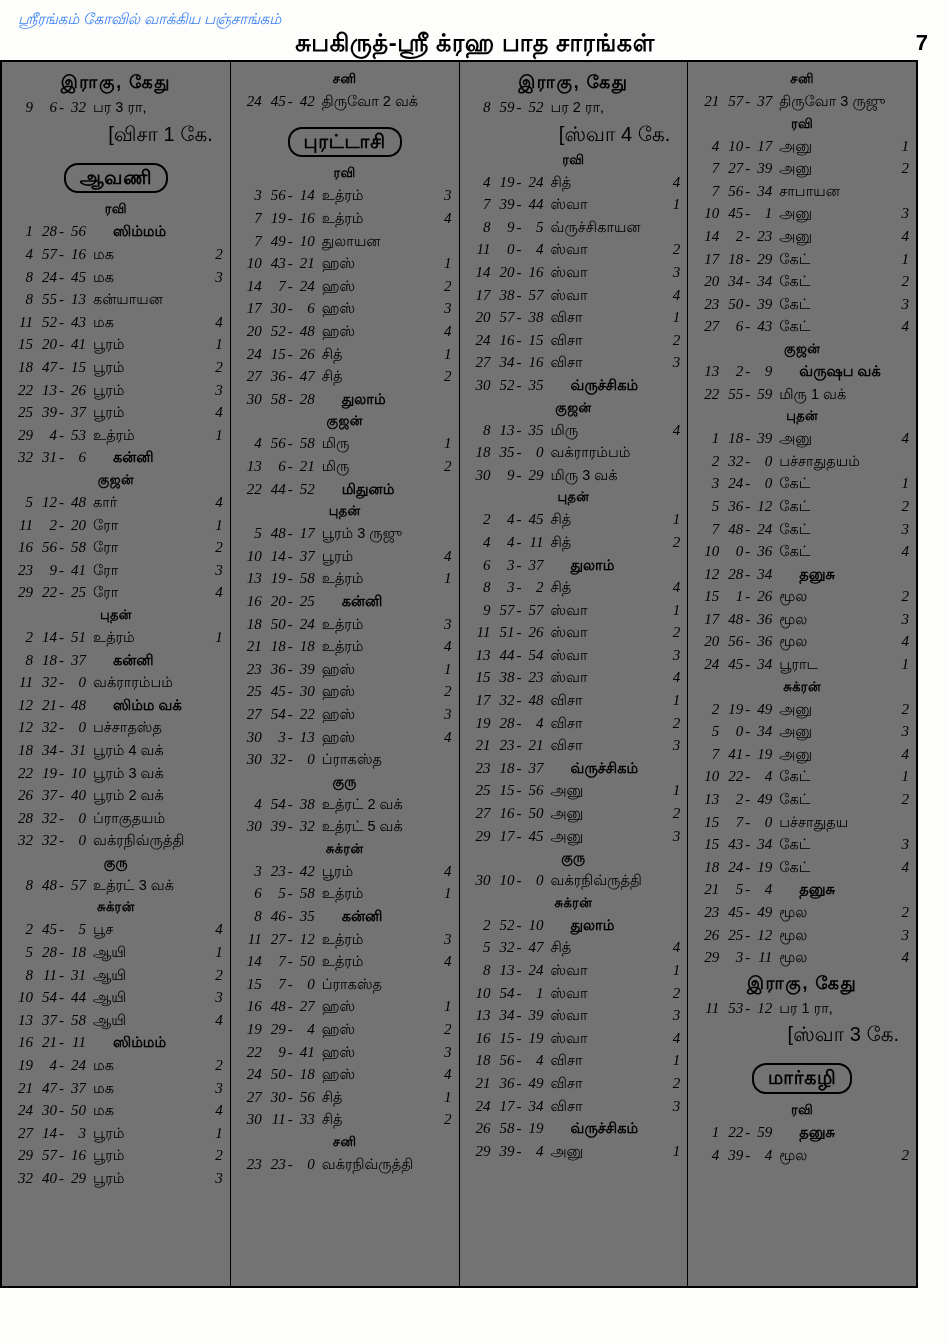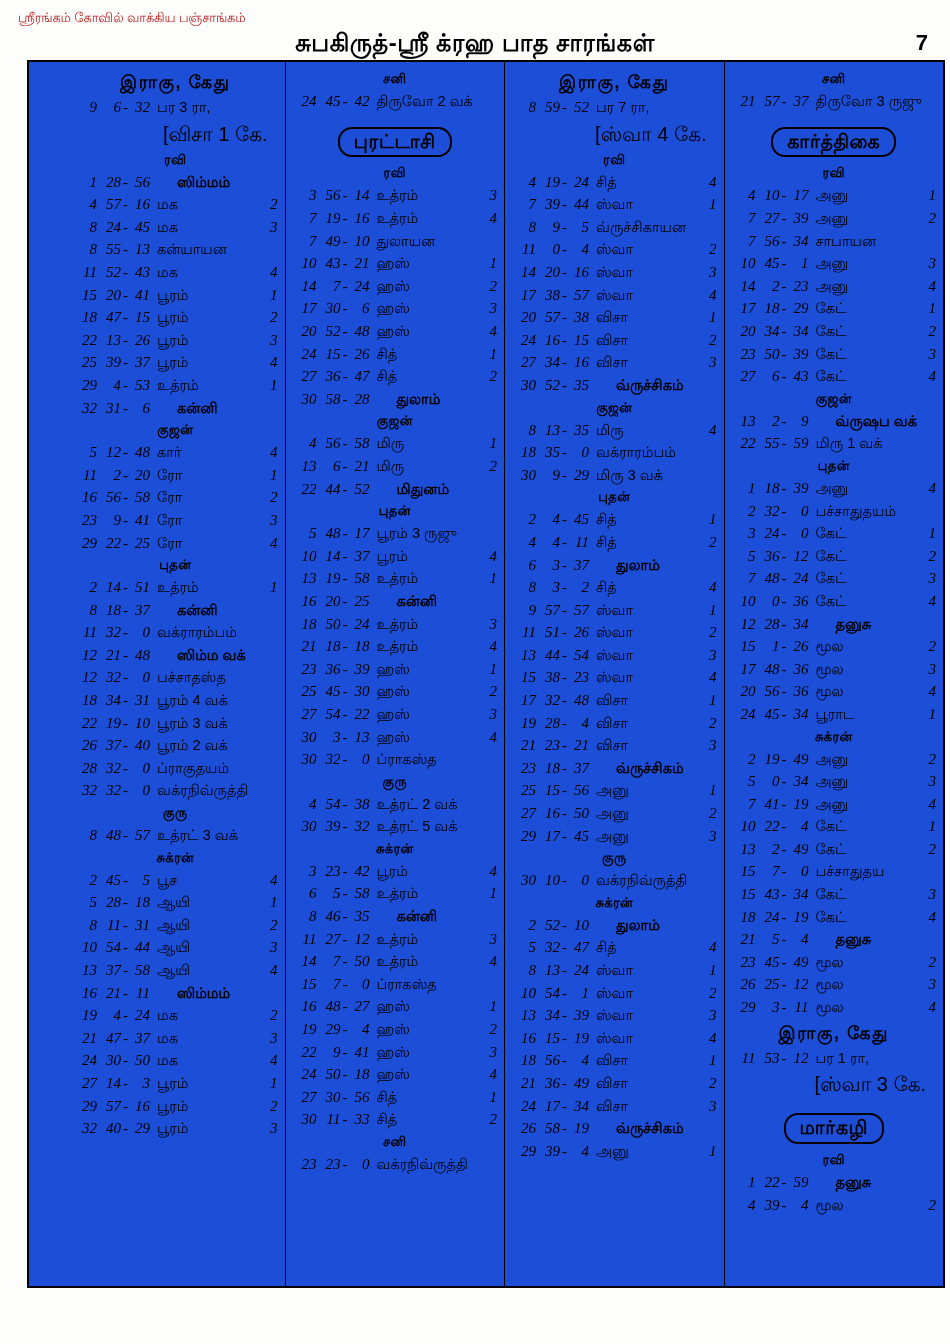--- a/index.html
+++ b/index.html
@@ -18,25 +18,26 @@
     height: 1344px;
     position: relative;
     padding: 0;
   }
 
   
   .masthead {
     position: absolute;
     top: 10px;
     left: 18px;
-    font-size: 13px;
+    font-size: 15px;
     font-family: "Liberation Sans", "DejaVu Sans", sans-serif;
     letter-spacing: -0.2px;
-    color: #b91c1c;
+    color: #3b82f6;
     white-space: nowrap;
+    font-style: italic;
   }
 
   .main-title {
     position: absolute;
     top: 29px;
     left: 0;
     width: 950px;
     text-align: center;
     font-size: 24px;
     font-weight: bold;
@@ -52,27 +53,26 @@
     font-size: 22px;
     font-weight: bold;
     font-family: "Liberation Sans", "DejaVu Sans", sans-serif;
     color: #000;
   }
 
   
   .table-frame {
     position: absolute;
     top: 60px;
-    left: 27px;
+    left: 0;
     width: 918px;
     height: 1228px;
     border: 2.5px solid #000;
     display: flex;
-    background: #1d4ed8;
-    padding-left: 37px;
+    background: #737373;
   }
 
   .col {
     flex: 1 1 0;
     border-right: 1.6px solid #000;
     padding: 6px 7px 4px 7px;
     position: relative;
     overflow: hidden;
   }
   .col:last-child { border-right: none; }
@@ -197,20 +197,23 @@
         <div class="planet-head wide">இராகு,  கேது</div>
         <div class="row">
           <span class="c-day">9</span>
           <span class="c-a">6</span>
           <span class="c-dash">-</span>
           <span class="c-b">32</span>
           <span class="c-name">பர 3 ரா,</span>
           <span class="c-pada"></span>
         </div>
         <div class="row-cont">[விசா 1 கே.</div>
+        <div class="month-pill-wrap">
+          <div class="month-pill">ஆவணி</div>
+        </div>
         <div class="planet-head">ரவி</div>
         <div class="row">
           <span class="c-day">1</span>
           <span class="c-a">28</span>
           <span class="c-dash">-</span>
           <span class="c-b">56</span>
           <span class="c-name bold">ஸிம்மம்</span>
           <span class="c-pada"></span>
         </div>
         <div class="row">
@@ -854,21 +857,21 @@
           <span class="c-pada"></span>
         </div>
       </div>
       <div class="col">
         <div class="planet-head wide">இராகு,  கேது</div>
         <div class="row">
           <span class="c-day">8</span>
           <span class="c-a">59</span>
           <span class="c-dash">-</span>
           <span class="c-b">52</span>
-          <span class="c-name">பர 7 ரா,</span>
+          <span class="c-name">பர 2 ரா,</span>
           <span class="c-pada"></span>
         </div>
         <div class="row-cont">[ஸ்வா 4 கே.</div>
         <div class="planet-head">ரவி</div>
         <div class="row">
           <span class="c-day">4</span>
           <span class="c-a">19</span>
           <span class="c-dash">-</span>
           <span class="c-b">24</span>
           <span class="c-name">சித்</span>
@@ -1194,23 +1197,20 @@
       <div class="col">
         <div class="planet-head">சனி</div>
         <div class="row">
           <span class="c-day">21</span>
           <span class="c-a">57</span>
           <span class="c-dash">-</span>
           <span class="c-b">37</span>
           <span class="c-name">திருவோ 3 ருஜு</span>
           <span class="c-pada"></span>
         </div>
-        <div class="month-pill-wrap">
-          <div class="month-pill">கார்த்திகை</div>
-        </div>
         <div class="planet-head">ரவி</div>
         <div class="row">
           <span class="c-day">4</span>
           <span class="c-a">10</span>
           <span class="c-dash">-</span>
           <span class="c-b">17</span>
           <span class="c-name">அனு</span>
           <span class="c-pada">1</span>
         </div>
         <div class="row">

